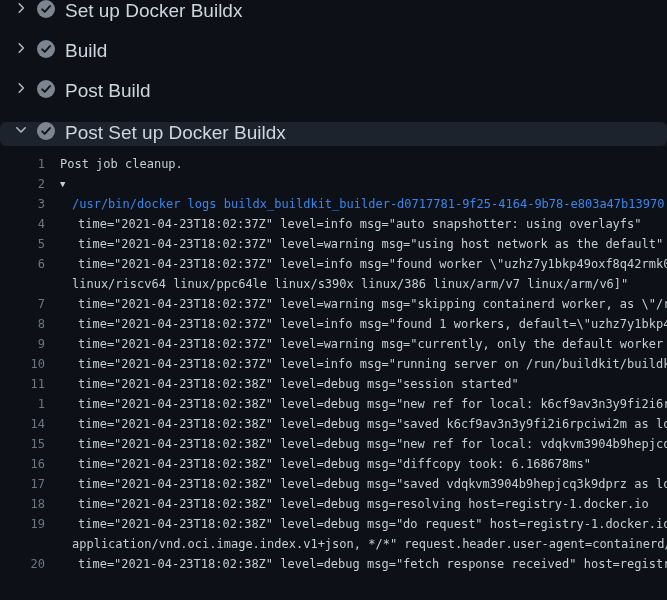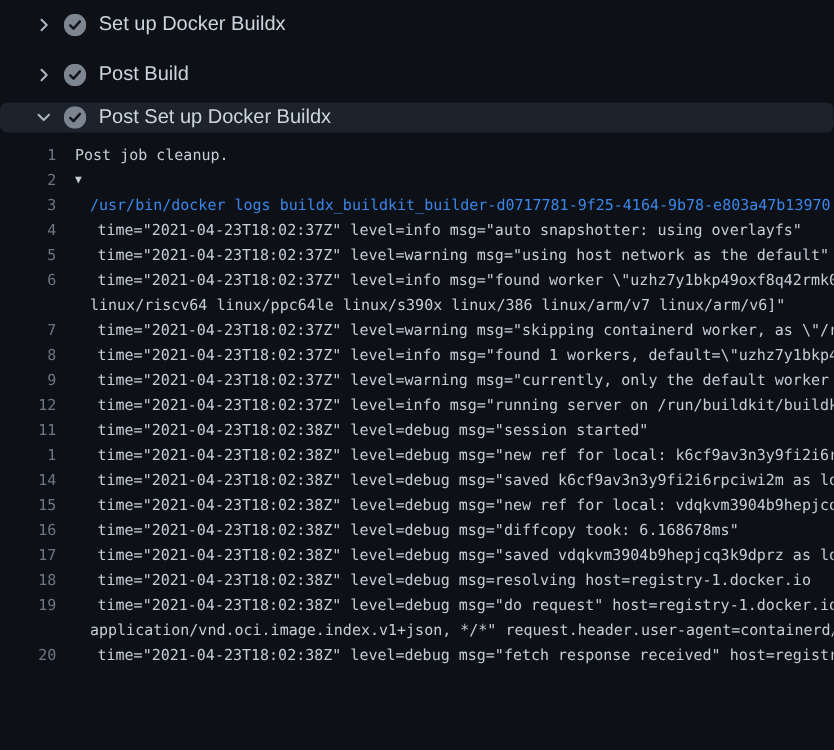--- a/index.html
+++ b/index.html
@@ -7,24 +7,24 @@
     width: 667px; height: 600px;
     background: var(--bg, #0d1117);
   }
   .app {
     width: 667px; height: 600px; overflow: hidden;
     font-family: "Liberation Sans", "DejaVu Sans", sans-serif;
   }
   .steps { display: flex; flex-direction: column; }
   .step {
     height: 40px; box-sizing: border-box;
-    display: flex; align-items: center;
-    padding: 0 12px 0 27px;
+    display: flex; align-items: flex-start;
+    padding: 0 12px 0 13px;
     color: var(--header_text, #cdd5dd);
-    font-size: 16px;
+    font-size: 19px;
     cursor: pointer;
   }
   .step.active {
     height: 24px; margin: 2px 0;
     border-radius: 6px;
     background: var(--active_row_bg, #1c232d);
   }
   .chev { width: 16px; height: 16px; margin-right: 8px; flex: none; display: block; }
   .check { width: 18px; height: 18px; margin-right: 10px; flex: none; display: block; }
   .step-label { white-space: nowrap; }
@@ -40,21 +40,21 @@
   }
   .num {
     width: 45px; flex: none; text-align: right;
     color: var(--line_number, #6e7681);
     cursor: pointer;
   }
   .txt { color: var(--log_text, #c5cdd5); flex: none; }
   .i0 { padding-left: 15px; }
   .i1 { padding-left: 27px; }
   .i2 { padding-left: 33px; }
-  .cont { padding-left: 72px; }
+  .cont { padding-left: 48px; margin-left: 24px; }
   .cmd { color: var(--command_blue, #3b86e8); }
   .toggle {
     flex: none; width: 12px; padding-left: 15px;
     color: var(--log_text, #c5cdd5);
     font-size: 9px; cursor: pointer;
   }
 </style>
 </head>
 <body>
 
@@ -66,20 +66,30 @@
       <svg class="chev" viewBox="0 0 16 16">
         <path d="M6.2 3.8 L10.4 8 L6.2 12.2" fill="none" stroke="#aeb7c0" stroke-width="1.6" stroke-linecap="round" stroke-linejoin="round"></path>
       </svg>
       <svg class="check" viewBox="0 0 16 16">
         <circle cx="8" cy="8" r="8" fill="#7d8590"></circle>
         <path d="M4.6 8.3 L6.9 10.6 L11.5 5.4" fill="none" stroke="#10151b" stroke-width="1.7" stroke-linecap="round" stroke-linejoin="round"></path>
       </svg>
       <span class="step-label">Set up Docker Buildx</span>
     </div>
 
+    <div class="step">
+      <svg class="chev" viewBox="0 0 16 16">
+        <path d="M6.2 3.8 L10.4 8 L6.2 12.2" fill="none" stroke="#aeb7c0" stroke-width="1.6" stroke-linecap="round" stroke-linejoin="round"></path>
+      </svg>
+      <svg class="check" viewBox="0 0 16 16">
+        <circle cx="8" cy="8" r="8" fill="#7d8590"></circle>
+        <path d="M4.6 8.3 L6.9 10.6 L11.5 5.4" fill="none" stroke="#10151b" stroke-width="1.7" stroke-linecap="round" stroke-linejoin="round"></path>
+      </svg>
+      <span class="step-label">Build</span>
+    </div>
 
     <div class="step">
       <svg class="chev" viewBox="0 0 16 16">
         <path d="M6.2 3.8 L10.4 8 L6.2 12.2" fill="none" stroke="#aeb7c0" stroke-width="1.6" stroke-linecap="round" stroke-linejoin="round"></path>
       </svg>
       <svg class="check" viewBox="0 0 16 16">
         <circle cx="8" cy="8" r="8" fill="#7d8590"></circle>
         <path d="M4.6 8.3 L6.9 10.6 L11.5 5.4" fill="none" stroke="#10151b" stroke-width="1.7" stroke-linecap="round" stroke-linejoin="round"></path>
       </svg>
       <span class="step-label">Post Build</span>
@@ -143,21 +153,21 @@
       <span class="num">8</span>
       <span class="txt i2">time="2021-04-23T18:02:37Z" level=info msg="found 1 workers, default=\"uzhz7y1bkp49o</span>
     </div>
 
     <div class="row">
       <span class="num">9</span>
       <span class="txt i2">time="2021-04-23T18:02:37Z" level=warning msg="currently, only the default worker ca</span>
     </div>
 
     <div class="row">
-      <span class="num">12</span>
+      <span class="num">10</span>
       <span class="txt i2">time="2021-04-23T18:02:37Z" level=info msg="running server on /run/buildkit/buildkit</span>
     </div>
 
     <div class="row">
       <span class="num">11</span>
       <span class="txt i2">time="2021-04-23T18:02:38Z" level=debug msg="session started"</span>
     </div>
 
     <div class="row">
       <span class="num">1</span>

